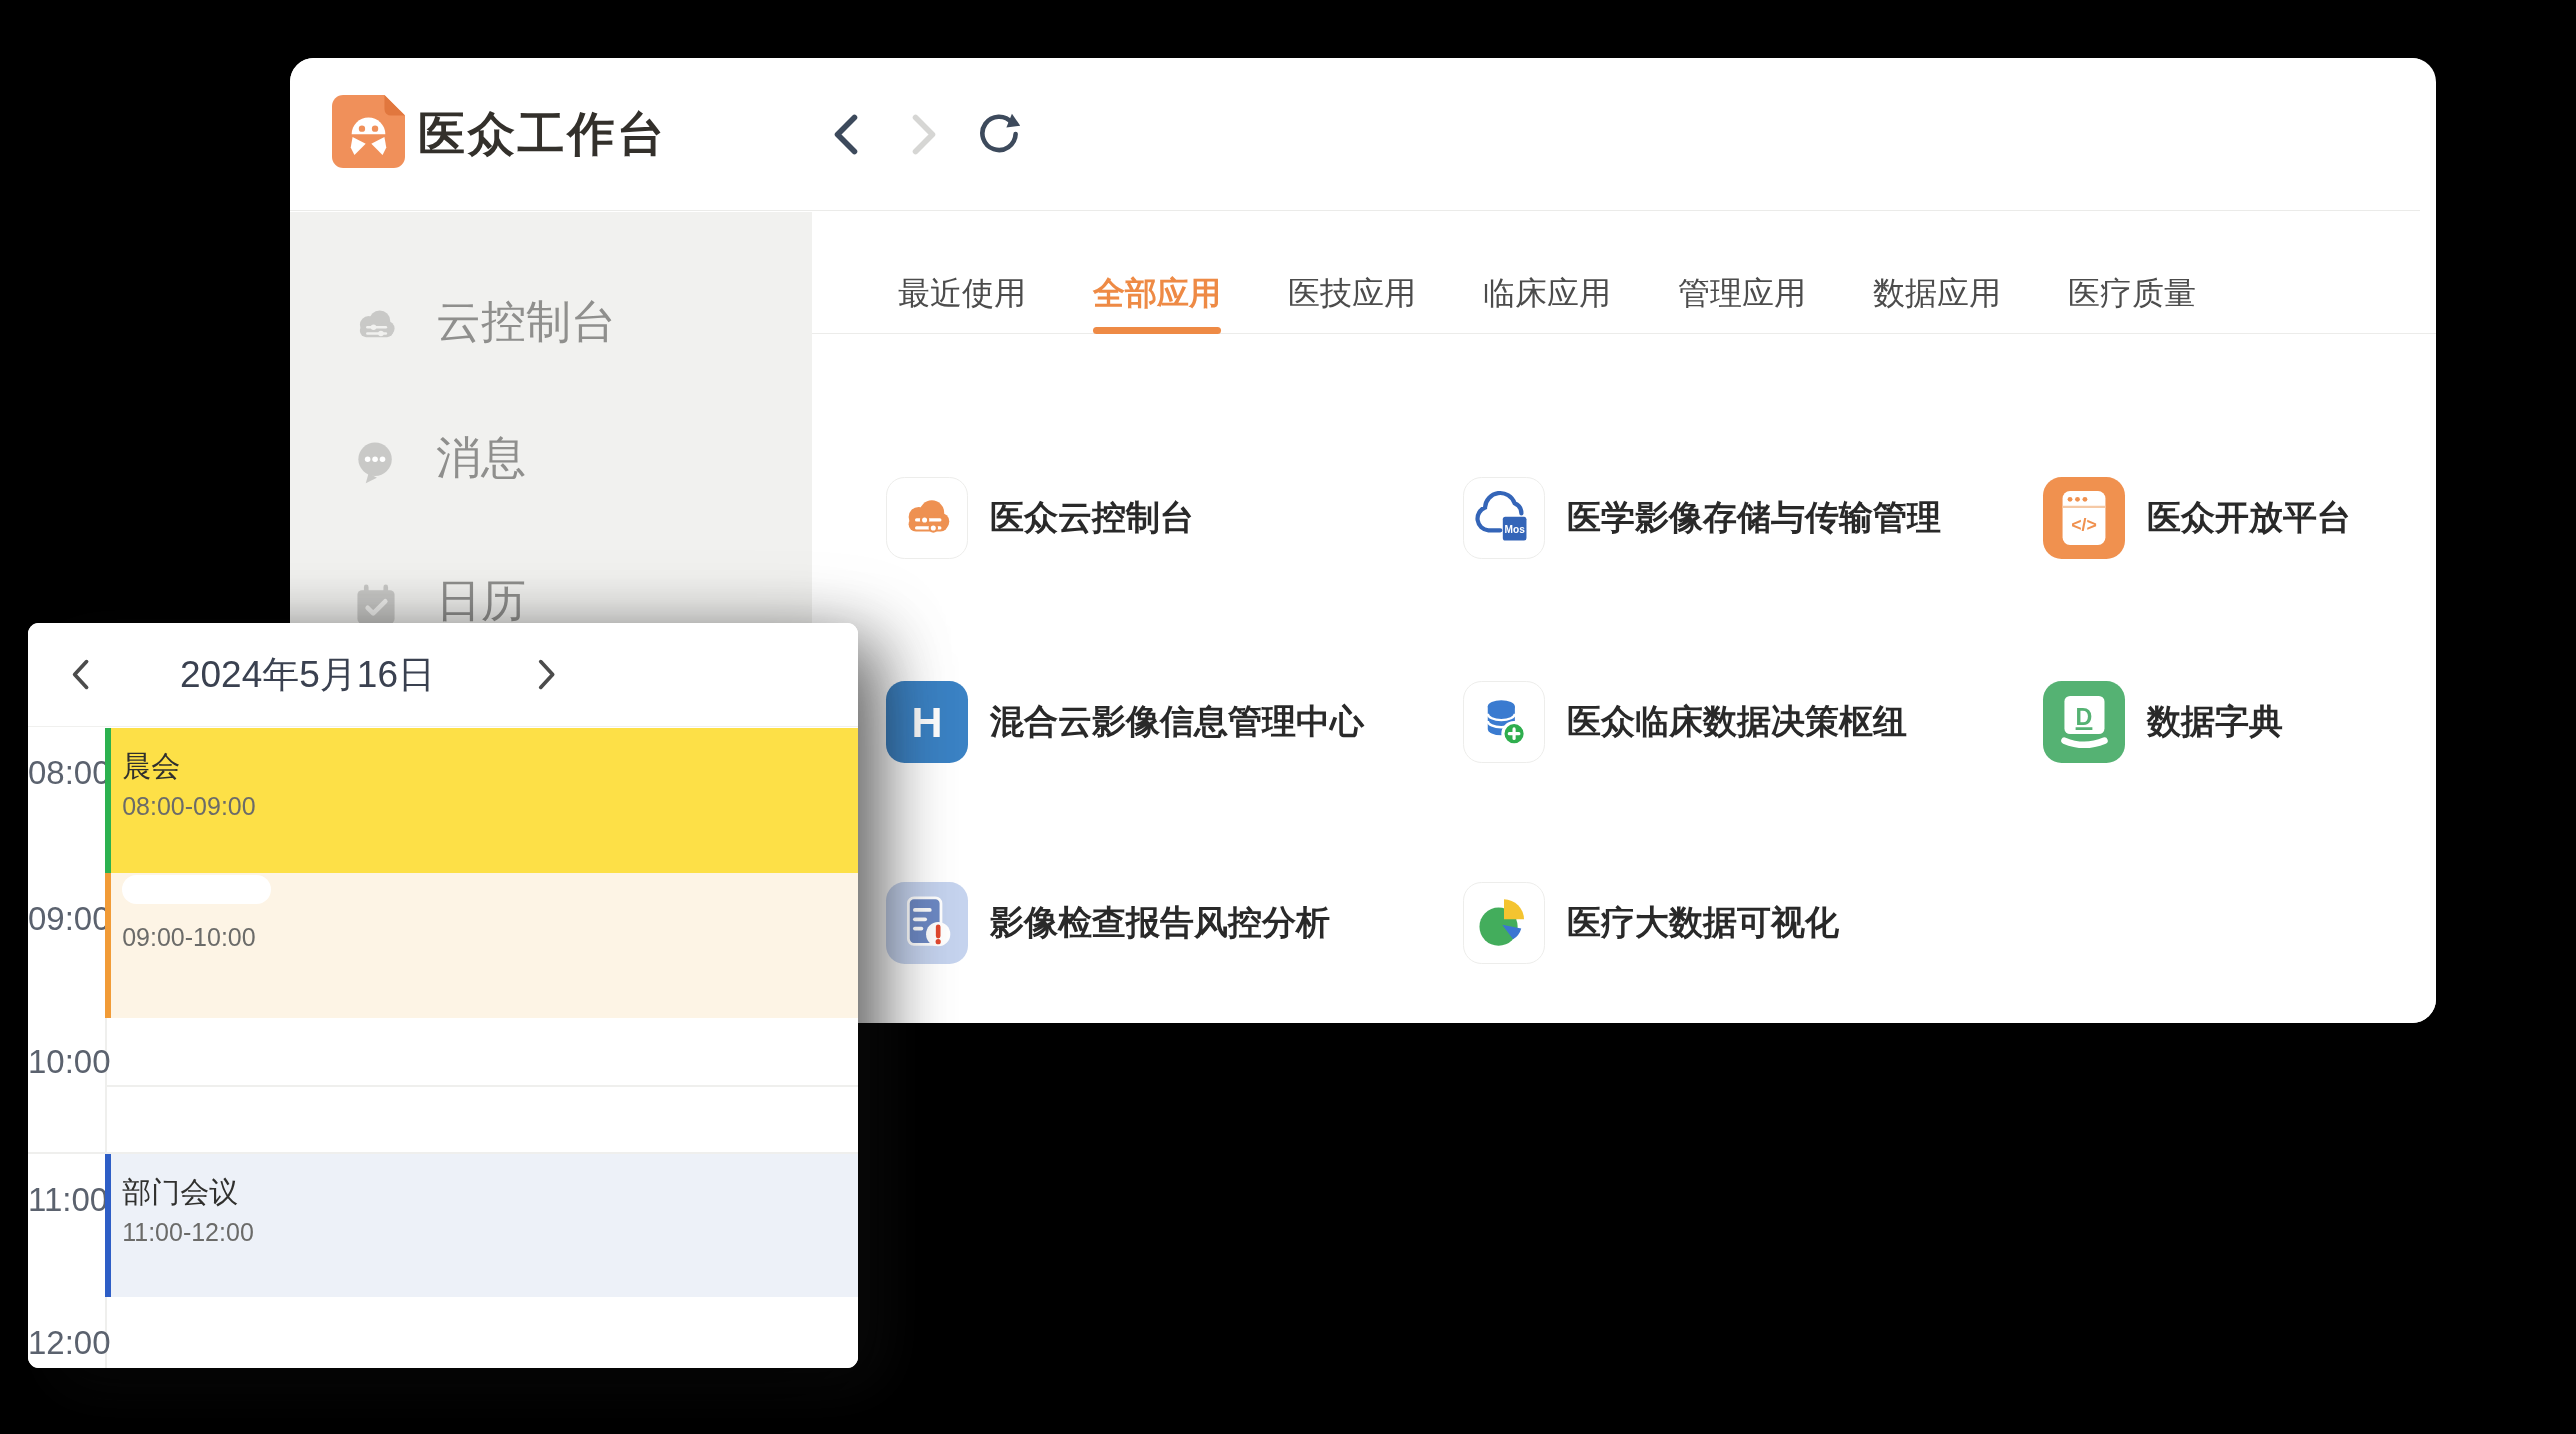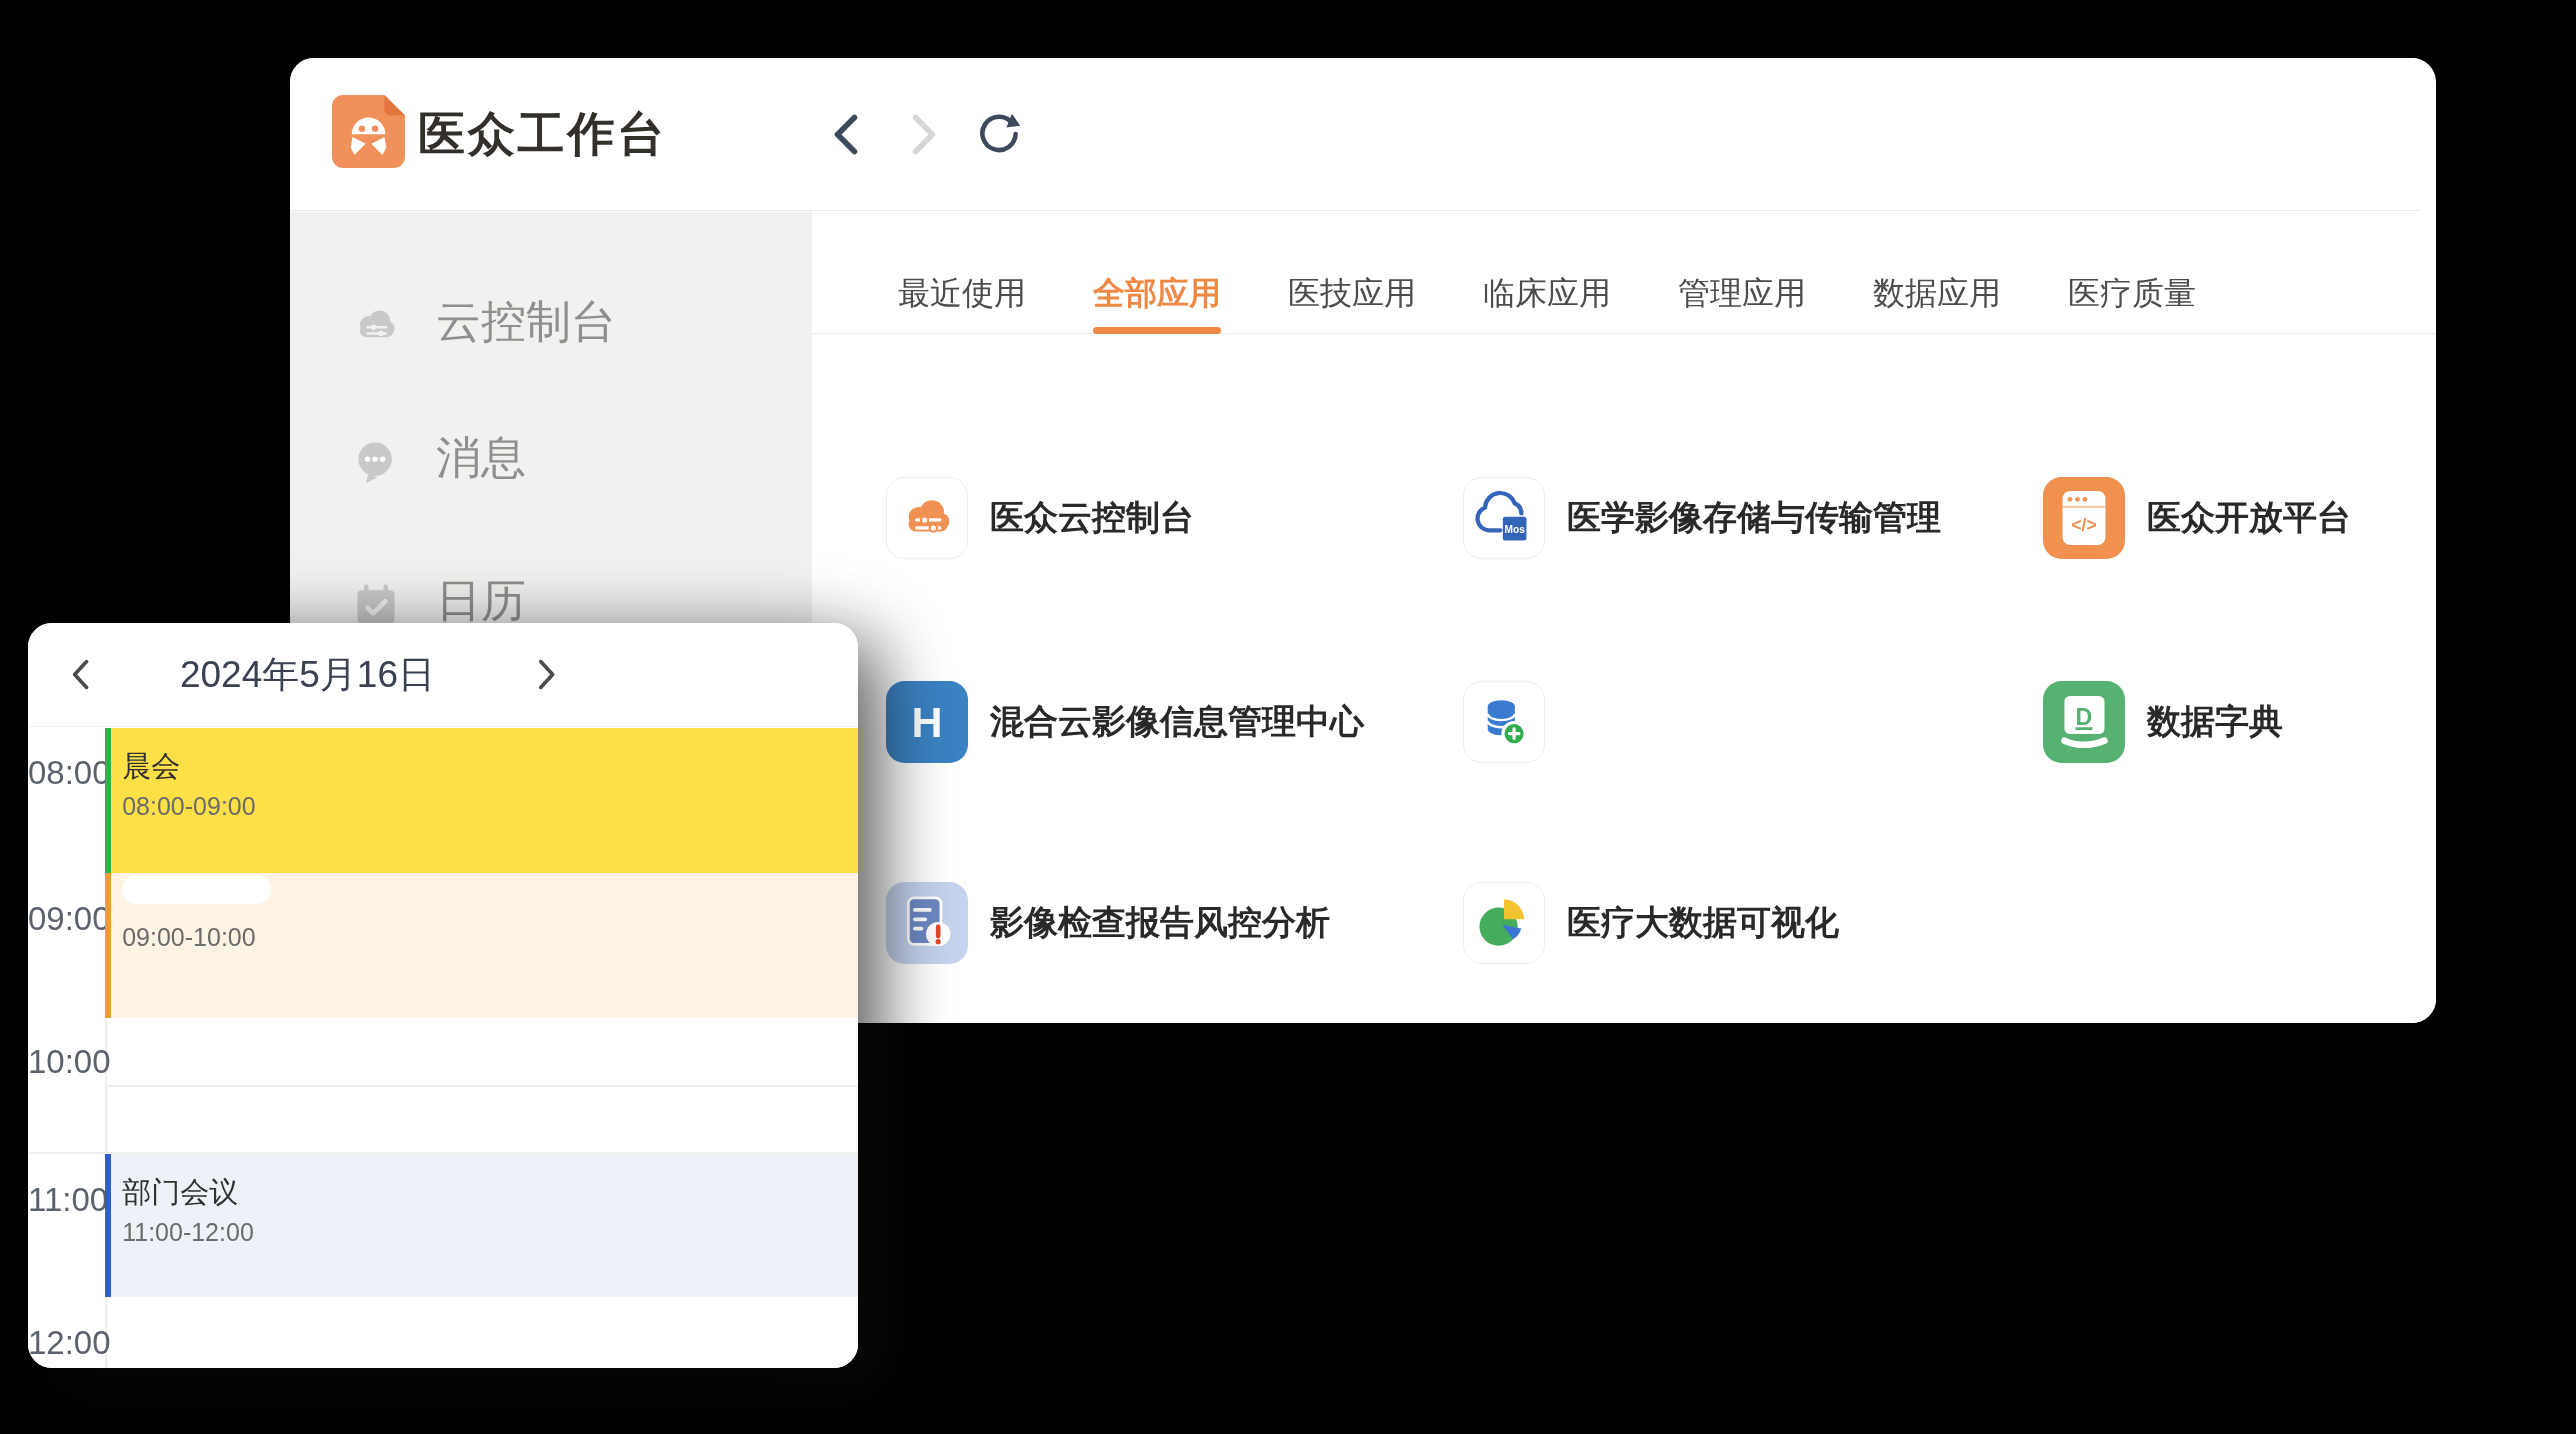--- a/index.html
+++ b/index.html
@@ -35,21 +35,21 @@
   .cell{display:flex;align-items:center;gap:22px;cursor:pointer;}
   .tile{width:82px;height:82px;border-radius:18.6px;flex:none;display:flex;align-items:center;
     justify-content:center;box-sizing:border-box;overflow:hidden;}
   .tile.white{background:#fff;border:1.9px solid #ededeb;}
   .tile.t-open{background:#f0914f;} .tile.t-h{background:#3b82c4;}
   .tile.t-dict{background:#55b273;} .tile.t-risk{background:#c5d3ee;}
   .tile .letter{font-size:43px;font-weight:700;color:#fff;}
   .app-label{font-size:34px;font-weight:600;color:#292929;}
   
   .cal{position:absolute;left:28px;top:623px;width:830px;height:745px;background:#fff;
-    border-radius:24px;z-index:10;overflow:hidden;
+    border-radius:11px;z-index:10;overflow:hidden;
     box-shadow:0 28px 84px rgba(0,0,0,.55),26px 18.6px 65px rgba(30,30,30,.4);}
   .cal-header{position:absolute;top:0;left:0;right:0;height:103px;border-bottom:1.9px solid #f0f0ee;background:#fff;}
   .cal-nav{position:absolute;top:0;height:103px;width:52px;display:flex;align-items:center;justify-content:center;cursor:pointer;}
   .cal-prev{left:26px;} .cal-next{left:493px;}
   .cal-date{position:absolute;left:84px;width:391px;top:0;height:103px;display:flex;align-items:center;
     justify-content:center;font-size:37px;color:#3a4150;font-weight:500;}
   .cal-body{position:absolute;top:105px;left:0;right:0;bottom:0;background:#fff;}
   .gutter-line{position:absolute;left:77px;top:0;bottom:0;width:1.9px;background:#efefed;}
   .hline{position:absolute;height:1.9px;background:#efefed;}
   .hl-1{top:357px;left:78px;right:0;} .hl-2{top:424px;left:0;right:0;}
@@ -217,20 +217,21 @@
           <svg width="67" height="67" viewBox="0 0 84 84">
             <ellipse cx="38" cy="22" rx="17" ry="8" fill="#3a7bd0"></ellipse>
             <path d="M21,22 v28 a17,8 0 0 0 34,0 v-28" fill="#3a7bd0"></path>
             <path d="M21,31 a17,8 0 0 0 34,0" fill="none" stroke="#fff" stroke-width="3"></path>
             <path d="M21,40 a17,8 0 0 0 34,0" fill="none" stroke="#fff" stroke-width="3"></path>
             <circle cx="54" cy="56" r="14" fill="#2fae4e" stroke="#fff" stroke-width="4"></circle>
             <line x1="54" y1="50" x2="54" y2="62" stroke="#fff" stroke-width="4" stroke-linecap="round"></line>
             <line x1="48" y1="56" x2="60" y2="56" stroke="#fff" stroke-width="4" stroke-linecap="round"></line>
           </svg>
         </span>
+        <span class="app-label">医众临床数据决策枢纽</span>
       </div>
 
       <div class="cell">
         <span class="tile t-dict">
           <svg width="82" height="82" viewBox="0 0 88 88">
             <rect x="23" y="16" width="43" height="41" rx="6" fill="#fff"></rect>
             <text x="44" y="47" font-size="25" font-weight="bold" fill="#55b273" text-anchor="middle">D</text>
             <line x1="35" y1="51" x2="53" y2="51" stroke="#55b273" stroke-width="3"></line>
             <path d="M23,64 q21,9 43,0" fill="none" stroke="#fff" stroke-width="7" stroke-linecap="round"></path>
           </svg>

